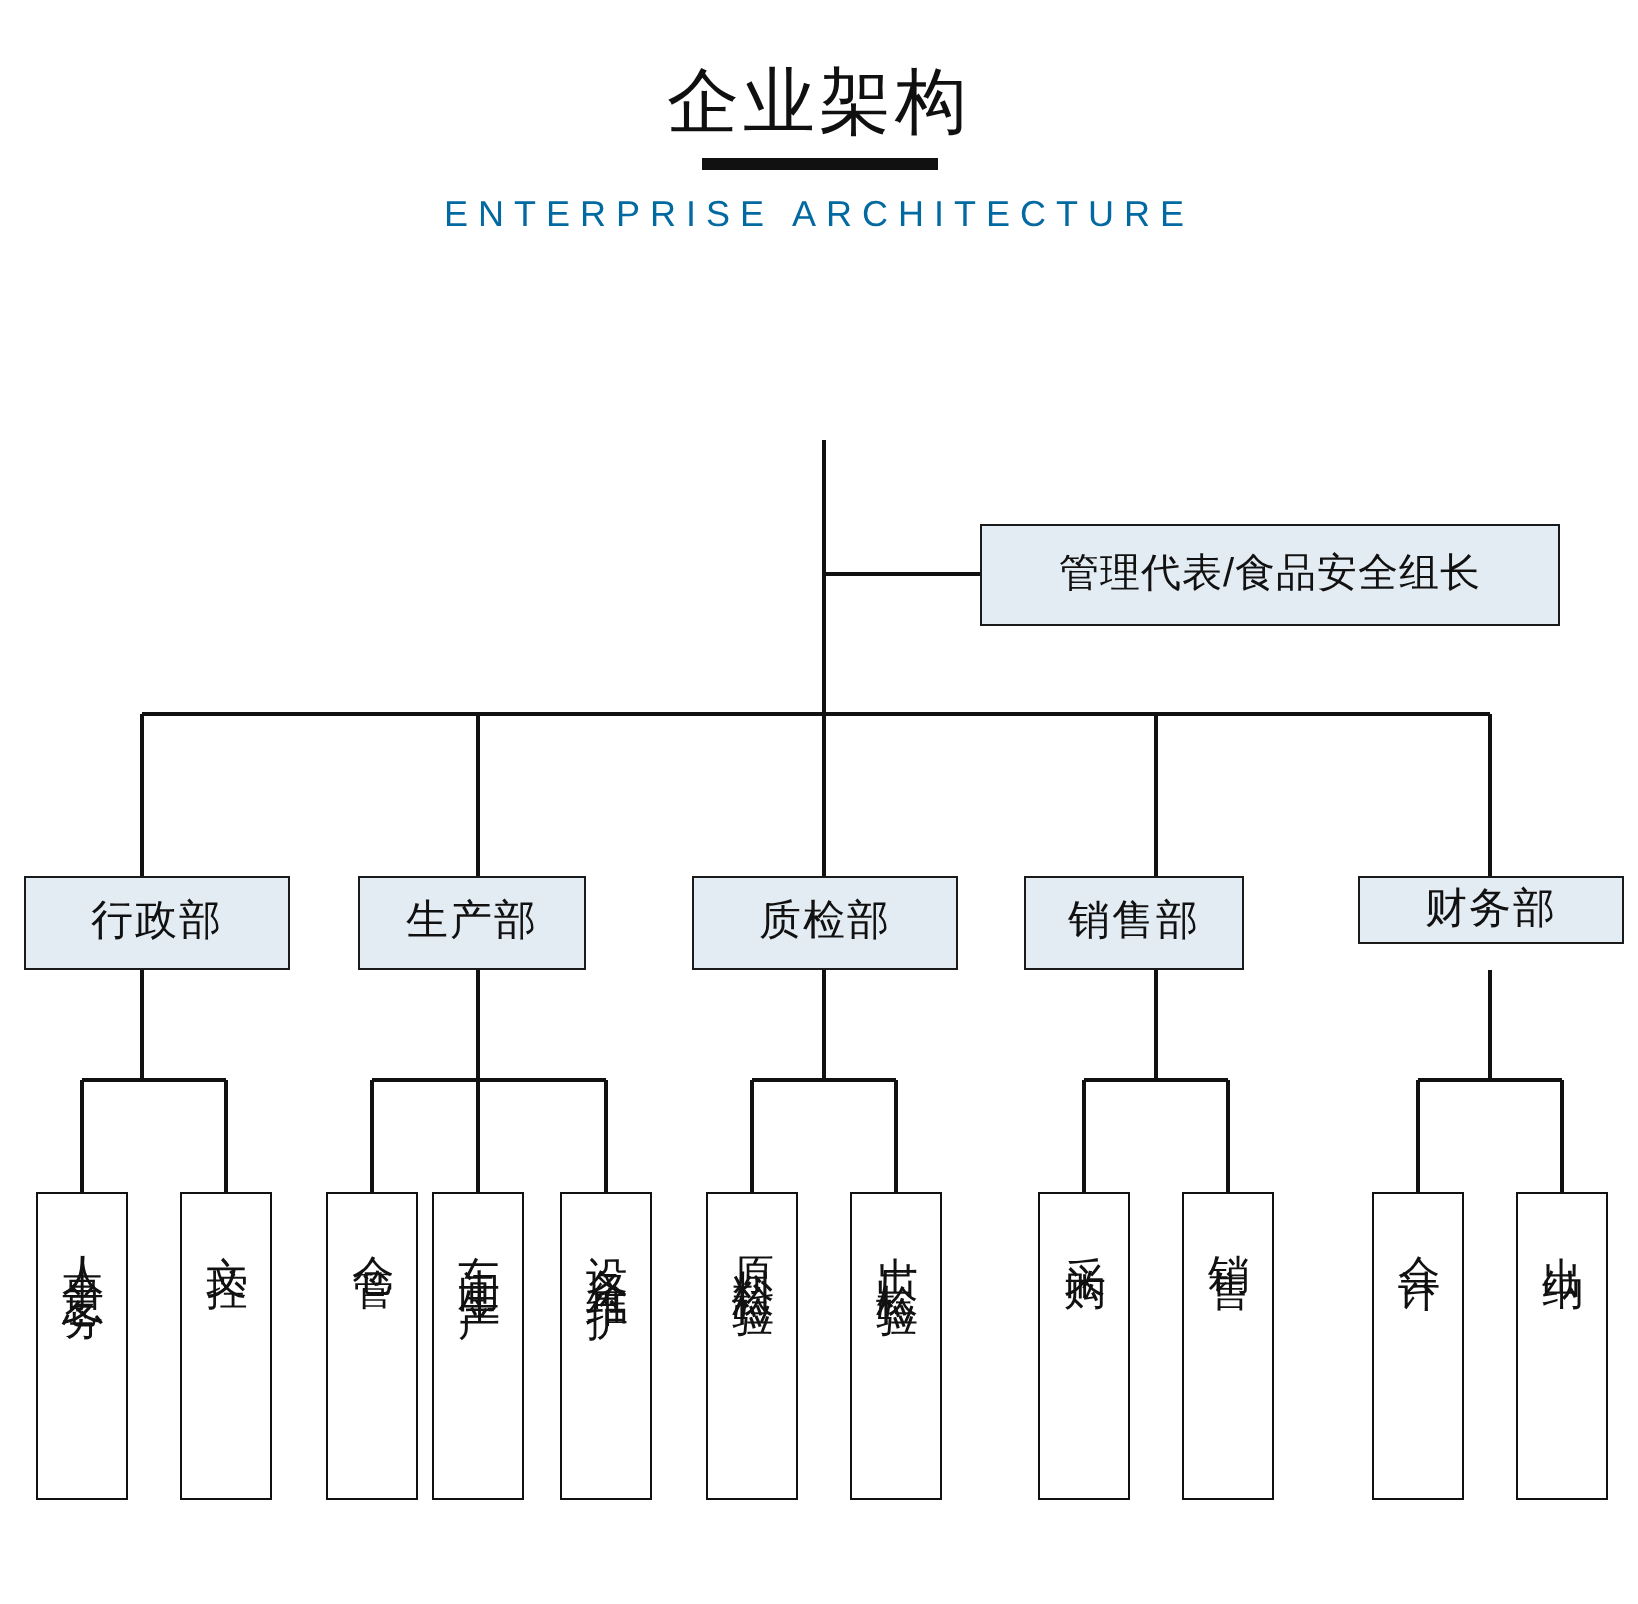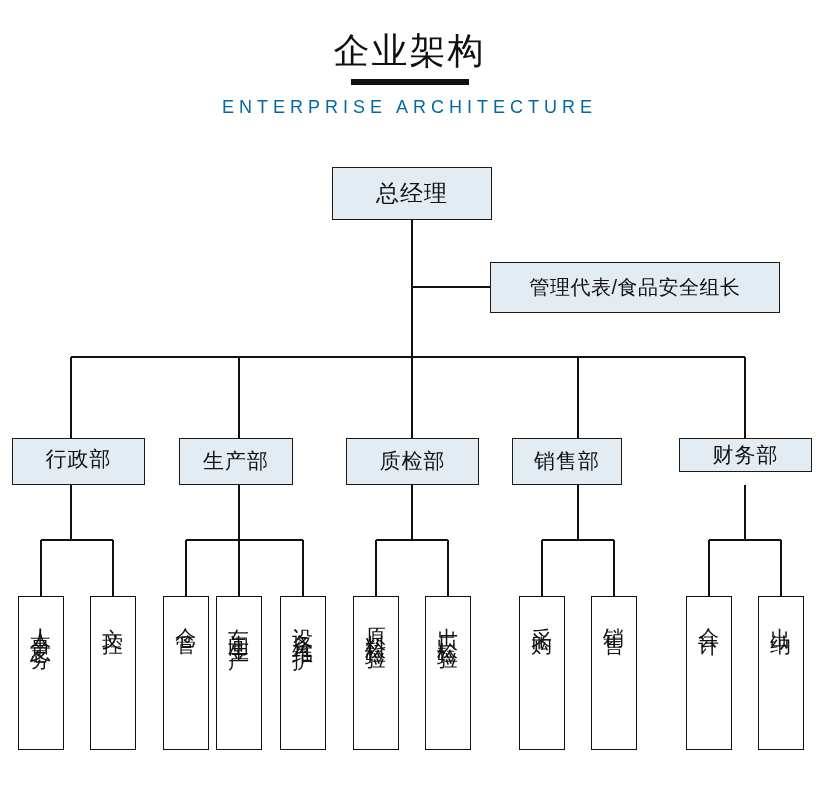--- a/index.html
+++ b/index.html
@@ -153,29 +153,26 @@
       <line x1="542" y1="540" x2="542" y2="596"></line>
       <line x1="614" y1="540" x2="614" y2="596"></line>
 
       <line x1="745" y1="485" x2="745" y2="540"></line>
       <line x1="709" y1="540" x2="781" y2="540"></line>
       <line x1="709" y1="540" x2="709" y2="596"></line>
       <line x1="781" y1="540" x2="781" y2="596"></line>
     </g>
   </svg>
 
-  <div class="node level-root" style="left:332px; top:167px; width:160px; height:53px;">
-    <span class="node-label">总经理</span>
-  </div>
 
   <div class="node level-staff" style="left:490px; top:262px; width:290px; height:51px;">
     <span class="node-label">管理代表/食品安全组长</span>
   </div>
 
-  <div class="node level-dept" style="left:12px; top:438px; width:133px; height:47px;font-family:Liberation Mono, monospace;">
+  <div class="node level-dept" style="left:12px; top:438px; width:133px; height:47px;">
     <span class="node-label">行政部</span>
   </div>
   <div class="node level-dept" style="left:179px; top:438px; width:114px; height:47px;">
     <span class="node-label">生产部</span>
   </div>
   <div class="node level-dept" style="left:346px; top:438px; width:133px; height:47px;">
     <span class="node-label">质检部</span>
   </div>
   <div class="node level-dept" style="left:512px; top:438px; width:110px; height:47px;">
     <span class="node-label">销售部</span>

